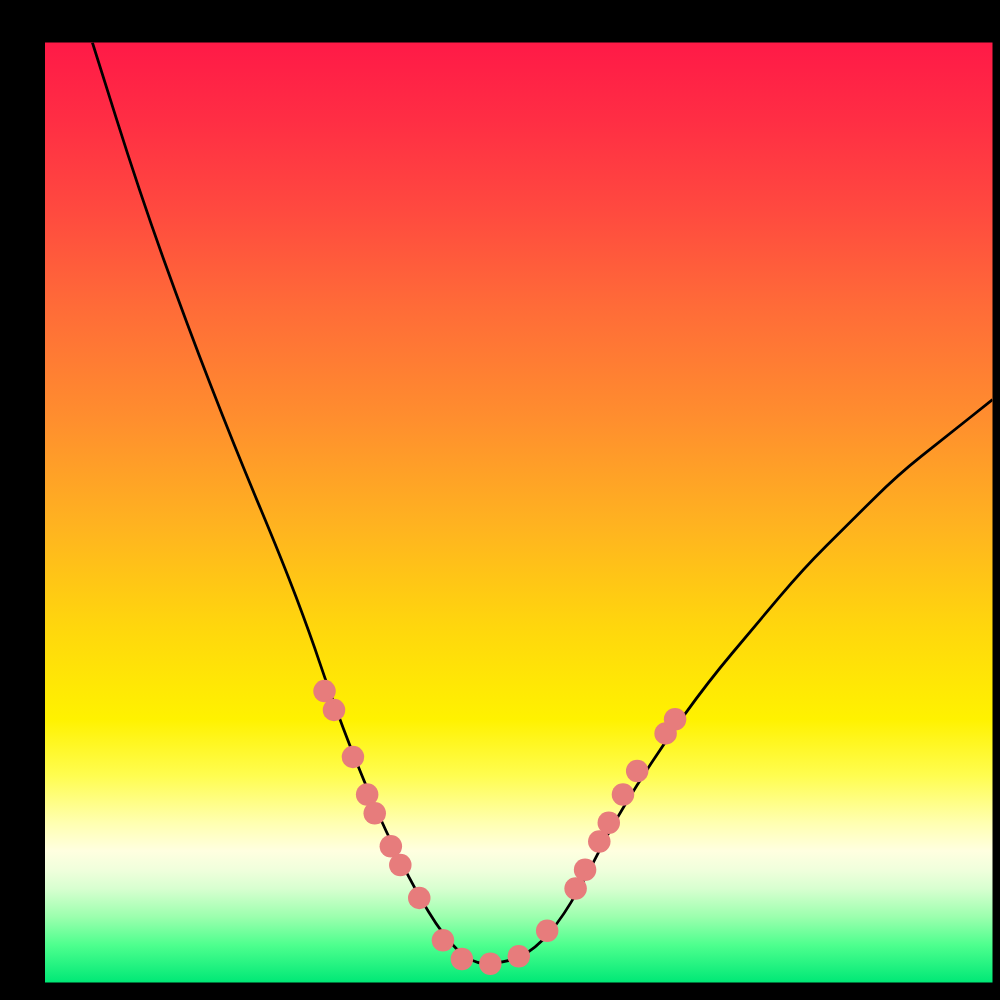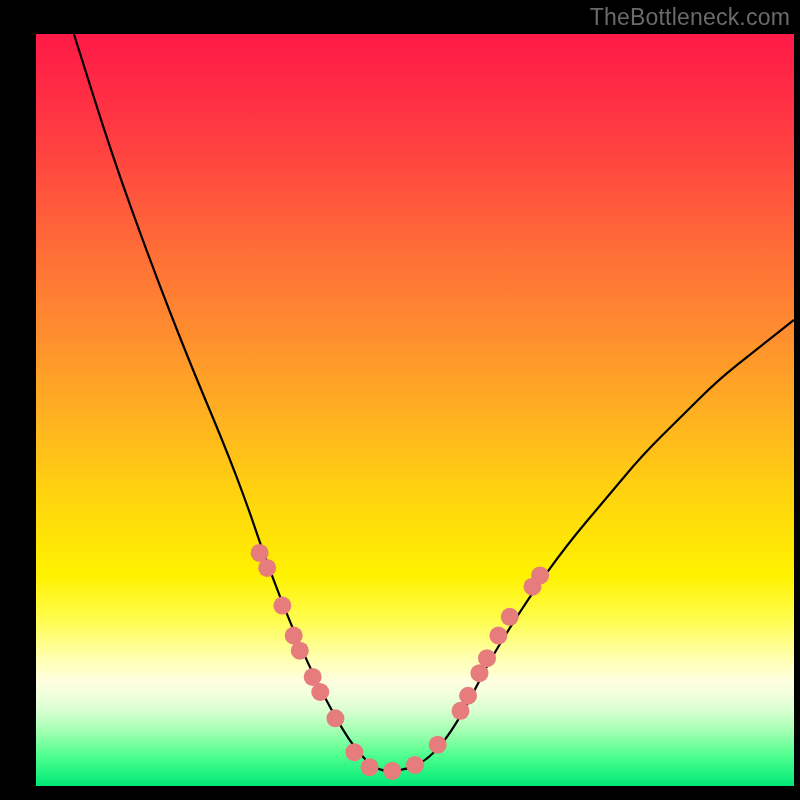--- a/index.html
+++ b/index.html
@@ -56,21 +56,20 @@
     left: 0;
     top: 0;
     width: 758px;
     height: 752px;
   }
 </style>
 </head>
 <body>
 
 <div class="outer">
-  <div class="watermark">TheBottleneck.com</div>
 
   <div class="plot">
     <svg class="curve" viewBox="0 0 758 752" preserveAspectRatio="none">
       <path fill="none" stroke="#000" stroke-width="2.2" d="M 37.9 0 Q 37.9 0 56.849999999999994 60.160000000000025 Q 75.8 120.32000000000005 94.75 172.96000000000004 Q 113.7 225.60000000000002 132.65 274.48 Q 151.6 323.36 170.55 368.48 Q 189.5 413.59999999999997 200.87 443.67999999999995 Q 212.24 473.76 219.82 496.32 Q 227.4 518.88 238.77 548.96 Q 250.14000000000001 579.04 261.51 605.3599999999999 Q 272.88 631.68 284.25 654.24 Q 295.62 676.8 306.99 695.5999999999999 Q 318.36 714.4 329.73 725.6800000000001 Q 341.1 736.96 352.47 736.96 Q 363.84 736.96 375.21 733.2 Q 386.58 729.44 397.95000000000005 718.1600000000001 Q 409.32000000000005 706.88 420.69 688.0799999999999 Q 432.05999999999995 669.28 443.42999999999995 646.72 Q 454.8 624.16 473.75 594.0799999999999 Q 492.7 564 511.65 537.6800000000001 Q 530.6 511.36 549.55 488.8 Q 568.5 466.24 587.45 443.68 Q 606.4 421.12 625.3499999999999 402.32 Q 644.3 383.52 663.25 364.71999999999997 Q 682.2 345.91999999999996 701.1500000000001 330.88 Q 720.1 315.84000000000003 739.05 300.8 L 758 285.76" id="curvePath"></path>
       <g id="dotsGroup">
           <circle cx="223.60999999999999" cy="518.88" r="9" fill="#e77c7c"></circle>
           <circle cx="231.19" cy="533.9200000000001" r="9" fill="#e77c7c"></circle>
           <circle cx="246.35" cy="571.52" r="9" fill="#e77c7c"></circle>
           <circle cx="257.72" cy="601.6" r="9" fill="#e77c7c"></circle>
           <circle cx="263.784" cy="616.64" r="9" fill="#e77c7c"></circle>

